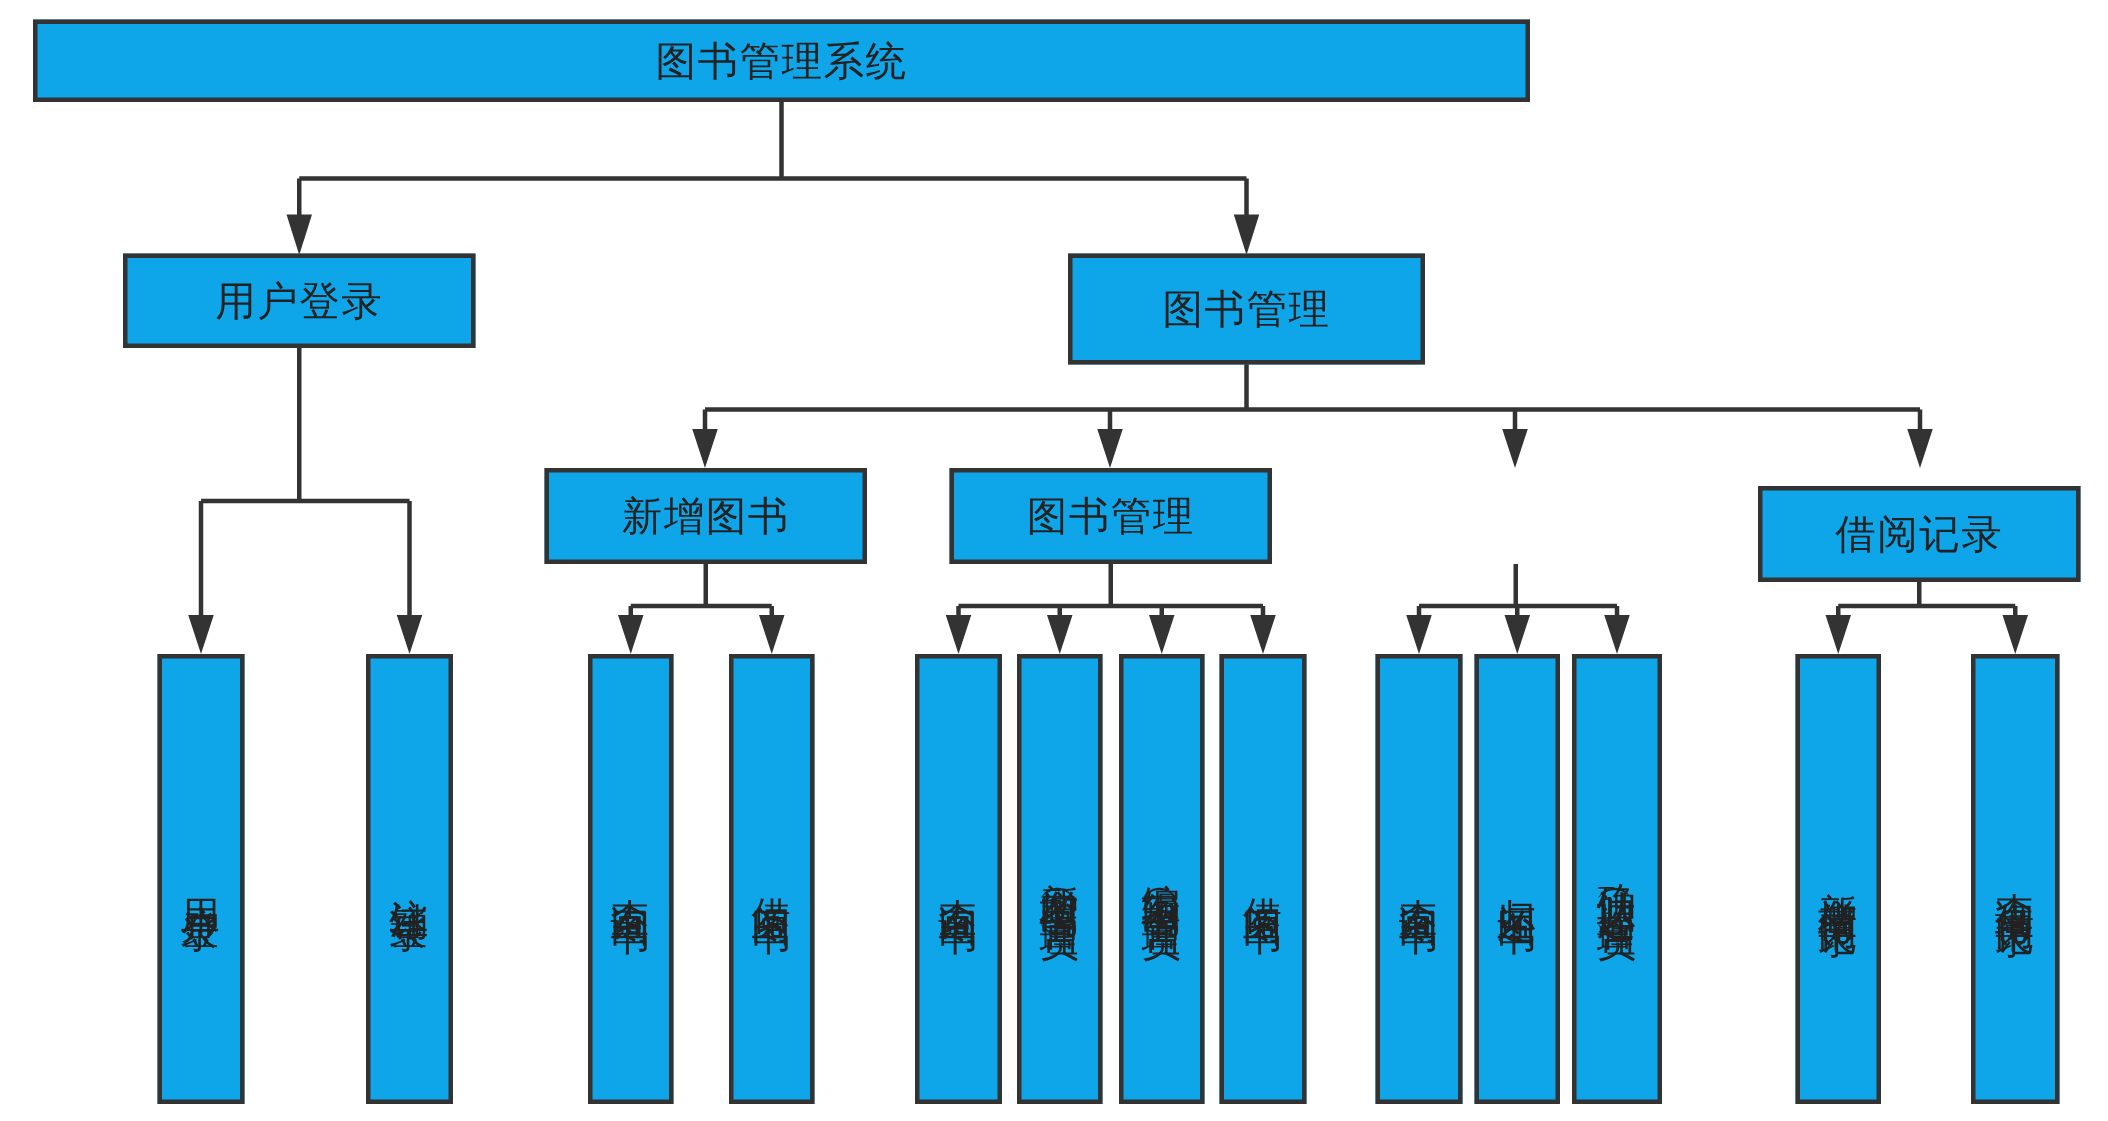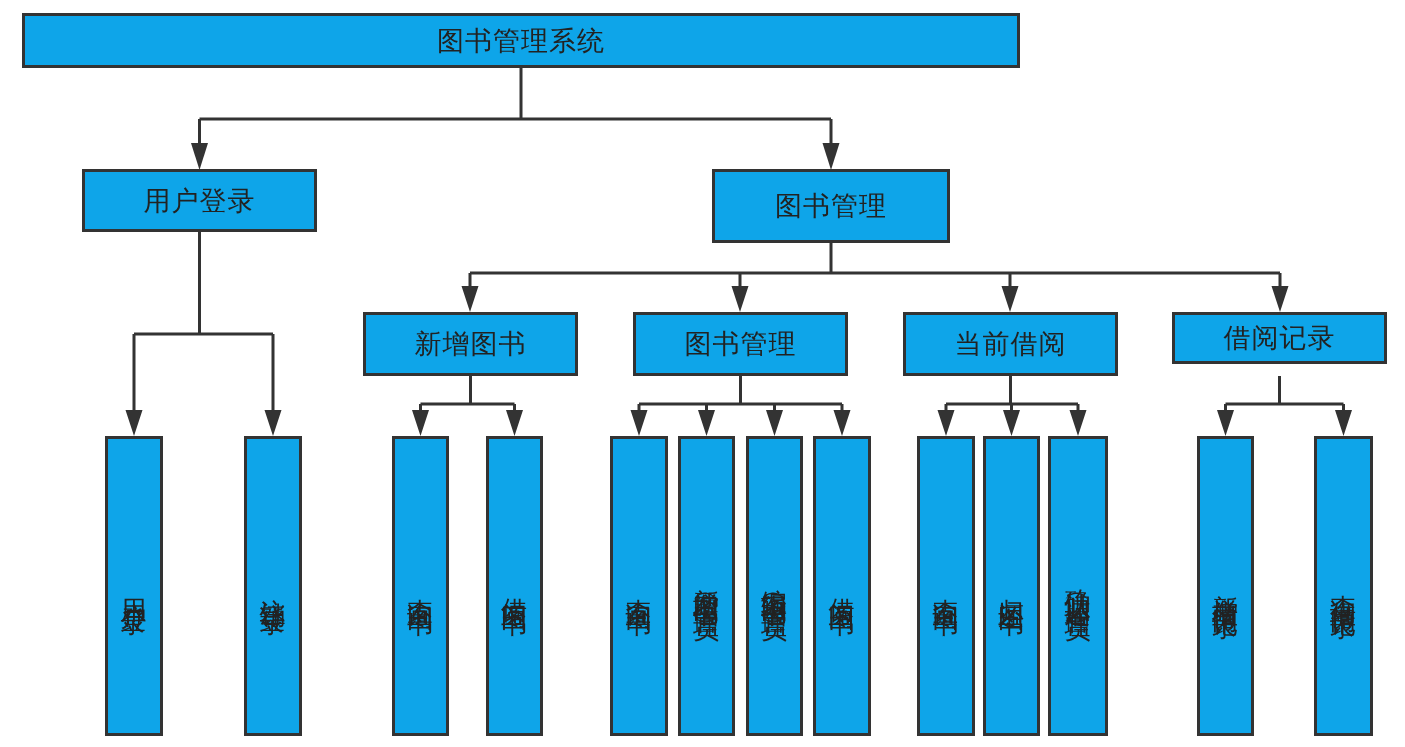--- a/index.html
+++ b/index.html
@@ -90,22 +90,21 @@
     <path class="ahead" d="M1217 410 L1234 410 L1225.5 436 Z M1335 410 L1352 410 L1343.5 436 Z"></path>
   </svg>
 
   <div class="box hbox" style="left:22px;top:13px;width:998px;height:55px">图书管理系统</div>
 
   <div class="box hbox" style="left:82px;top:169px;width:235px;height:63px">用户登录</div>
   <div class="box hbox" style="left:712px;top:169px;width:238px;height:74px">图书管理</div>
 
   <div class="box hbox" style="left:363px;top:312px;width:215px;height:64px">新增图书</div>
   <div class="box hbox" style="left:633px;top:312px;width:215px;height:64px">图书管理</div>
-  <div class="box hbox" style="left:903px;top:312px;width:215px;height:64px">当前借阅</div>
-  <div class="box hbox" style="left:1172px;top:312px;width:215px;height:52px">借阅记录</div>
+  <div class="box hbox" style="left:1172px;top:324px;width:215px;height:64px">借阅记录</div>
 
   <div class="box vbox" style="left:105px;top:436px;width:58px;height:300px">用户登录</div>
   <div class="box vbox" style="left:244px;top:436px;width:58px;height:300px">注销登录</div>
 
   <div class="box vbox" style="left:392px;top:436px;width:57px;height:300px">查询图书</div>
   <div class="box vbox" style="left:486px;top:436px;width:57px;height:300px">借阅图书</div>
 
   <div class="box vbox" style="left:610px;top:436px;width:58px;height:300px">查询图书</div>
   <div class="box vbox" style="left:678px;top:436px;width:57px;height:300px">新增图书（管理员）</div>
   <div class="box vbox" style="left:746px;top:436px;width:57px;height:300px">编辑图书（管理员）</div>

